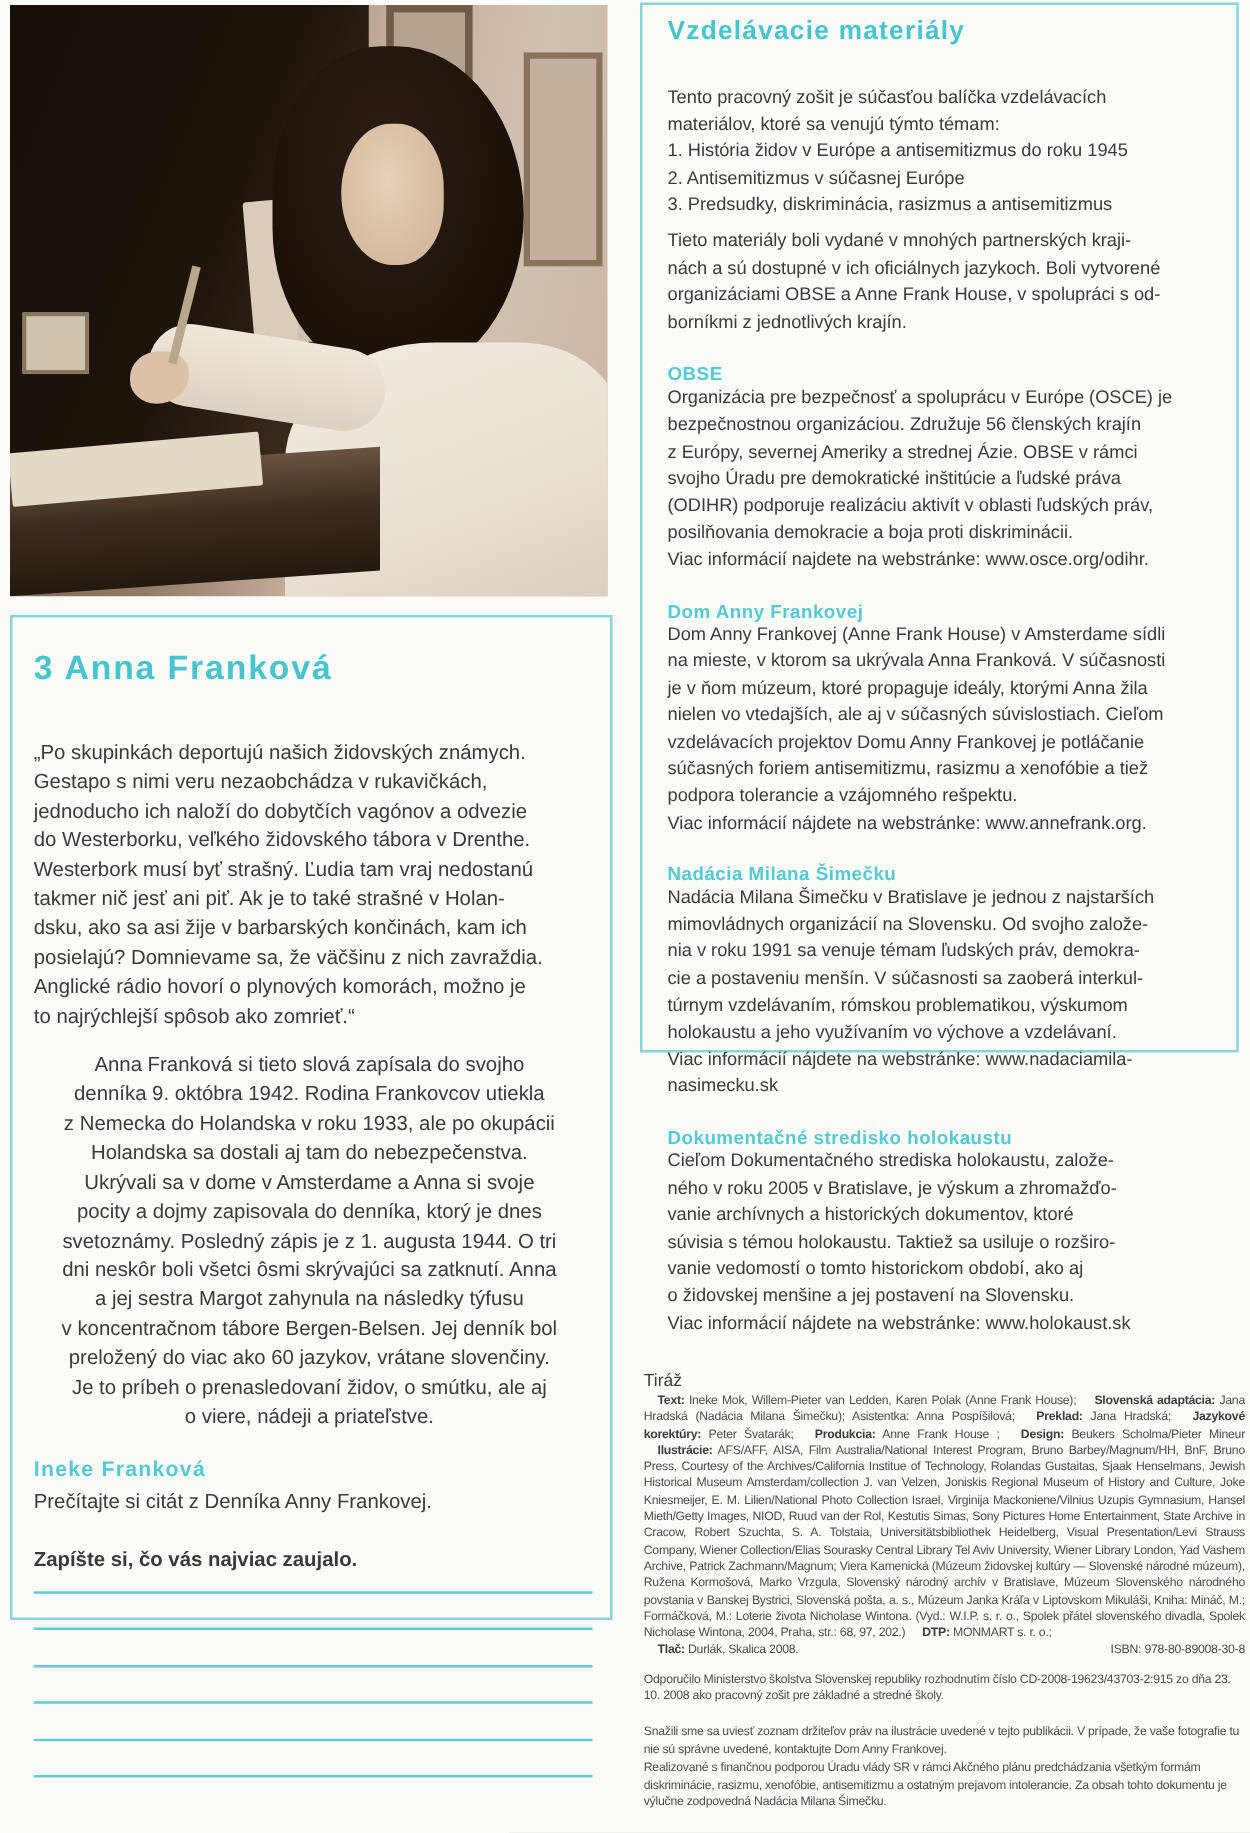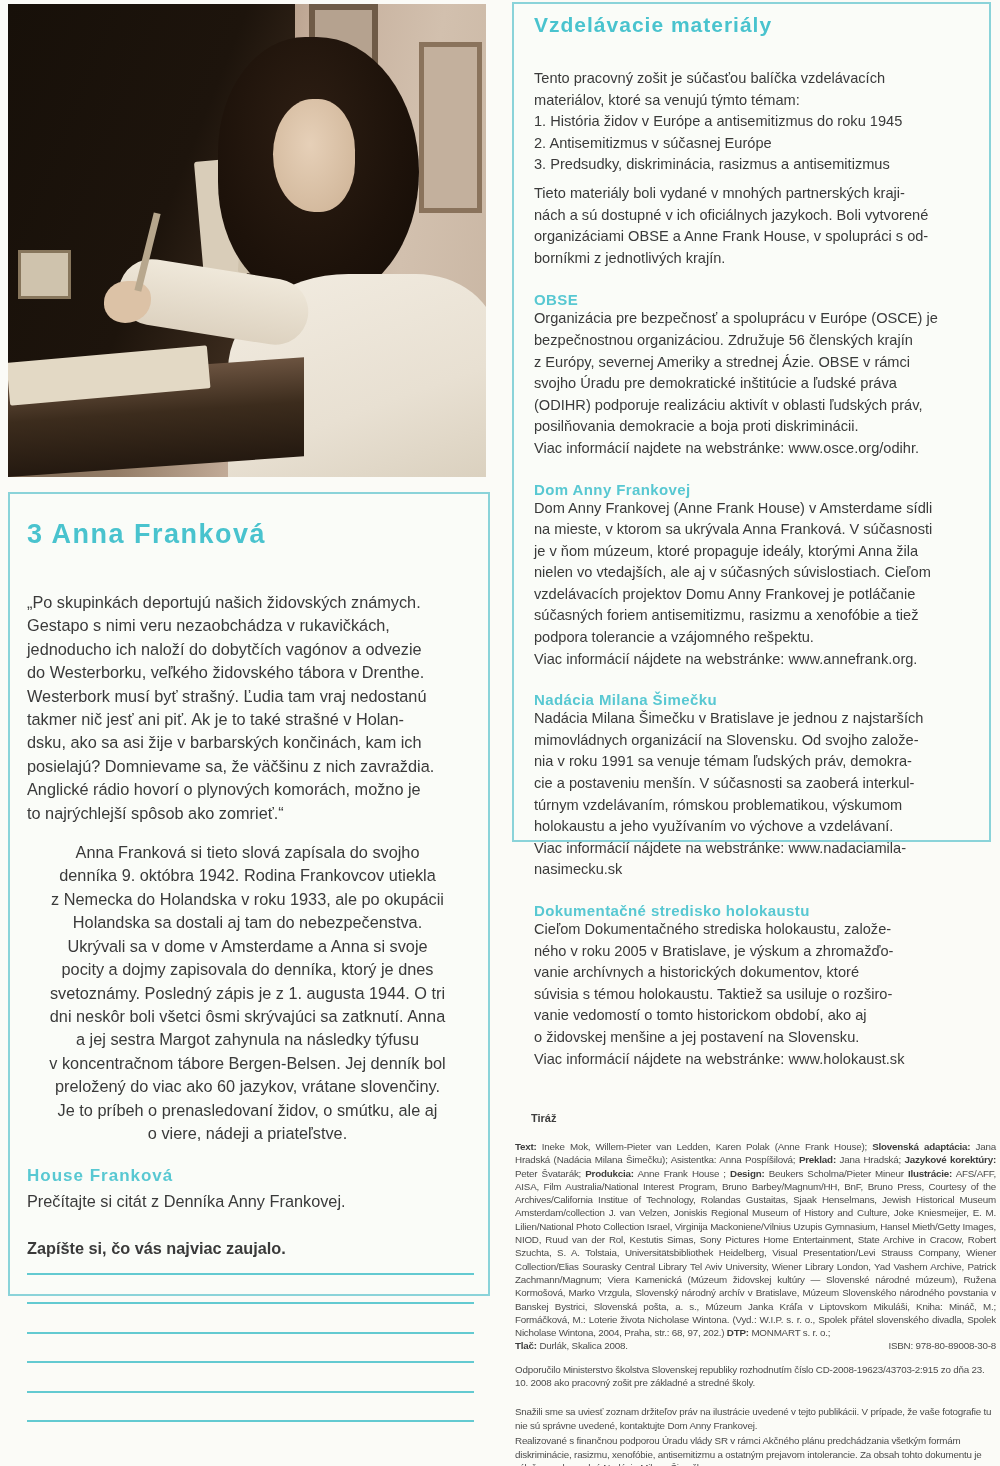--- a/index.html
+++ b/index.html
@@ -49,23 +49,23 @@
   .rsec-h{color:#58c8d2; font-weight:bold; font-size:15px; letter-spacing:.4px; margin:21px 0 0 0;}
   .rsec-h.first{margin-top:22px;}
   .mt-intro{margin-top:31px;}
   .mt-p2{margin-top:7px;}
   
   .wlines{margin-top:12px;}
   .wline{height:27.5px; border-top:2px solid #63cad1; width:447px;}
   .wline:first-child{border-top:2px solid #63cad1;}
   
   .imprint{position:absolute; left:515px; top:1096px; width:481px; color:#4c4c4c;}
-  .imp-h{font-size:11px; font-weight:bold; margin:16px; color:#3d3d3d;}
+  .imp-h{font-size:14px; font-weight:normal; margin:0; color:#3d3d3d;}
   .imp-p{font-size:9.8px; line-height:13.3px; letter-spacing:-0.2px; text-align:justify; margin:2px 0 0 0;}
-  .imp-p b, .imp-row b{font-weight:bold; color:#3d3d3d;}
+  .imp-p b, .imp-row b{font-weight:bold; color:#3d3d3d;margin-left:11px;}
   .imp-row{font-size:9.8px; line-height:13.3px; letter-spacing:-0.2px; display:flex; justify-content:space-between; margin:0;}
   .imp-note{font-size:9.8px; line-height:13.6px; letter-spacing:-0.2px; margin:10px 0 0 0; white-space:pre-line;}
   .imp-note2{margin-top:2px;}
   .imp-note3{margin-top:15px;}
 </style>
 </head>
 <body>
 
 <div class="page">
 
@@ -104,21 +104,21 @@
 Holandska sa dostali aj tam do nebezpečenstva.
 Ukrývali sa v dome v Amsterdame a Anna si svoje
 pocity a dojmy zapisovala do denníka, ktorý je dnes
 svetoznámy. Posledný zápis je z 1. augusta 1944. O tri
 dni neskôr boli všetci ôsmi skrývajúci sa zatknutí. Anna
 a jej sestra Margot zahynula na následky týfusu
 v koncentračnom tábore Bergen-Belsen. Jej denník bol
 preložený do viac ako 60 jazykov, vrátane slovenčiny.
 Je to príbeh o prenasledovaní židov, o smútku, ale aj
 o viere, nádeji a priateľstve.</p>
-    <h2 class="teal-sub">House Franková</h2>
+    <h2 class="teal-sub">Ineke Franková</h2>
     <p class="body-l instr"><span>Prečítajte si citát z Denníka Anny Frankovej.</span><br>
       <span class="instr-b">Zapíšte si, čo vás najviac zaujalo.</span></p>
     <div class="wlines">
       <div class="wline"></div>
       <div class="wline"></div>
       <div class="wline"></div>
       <div class="wline"></div>
       <div class="wline"></div>
       <div class="wline"></div>
     </div>

